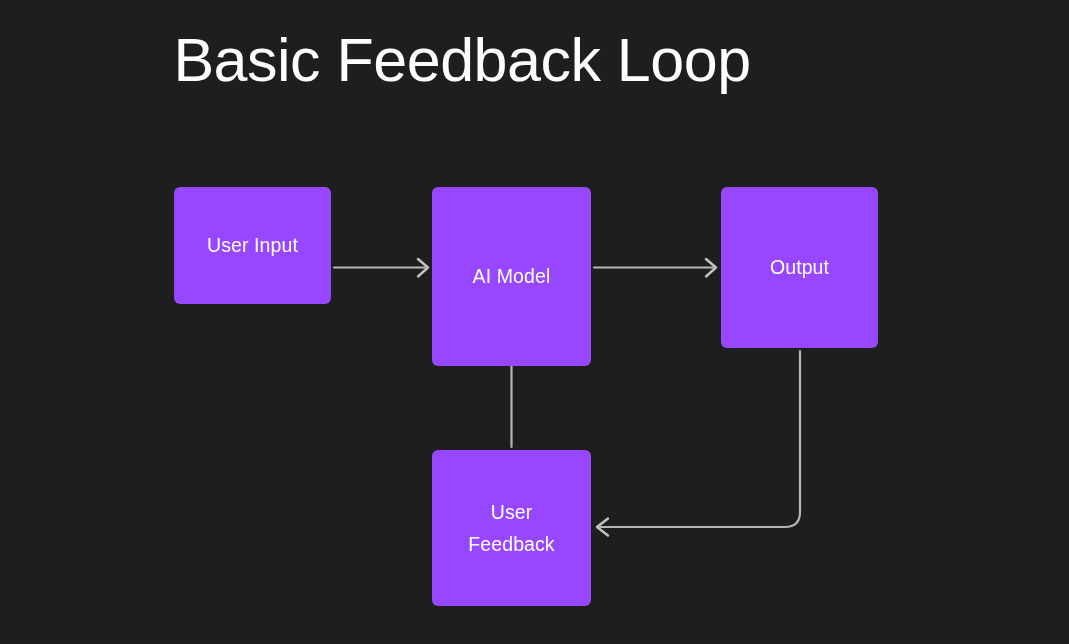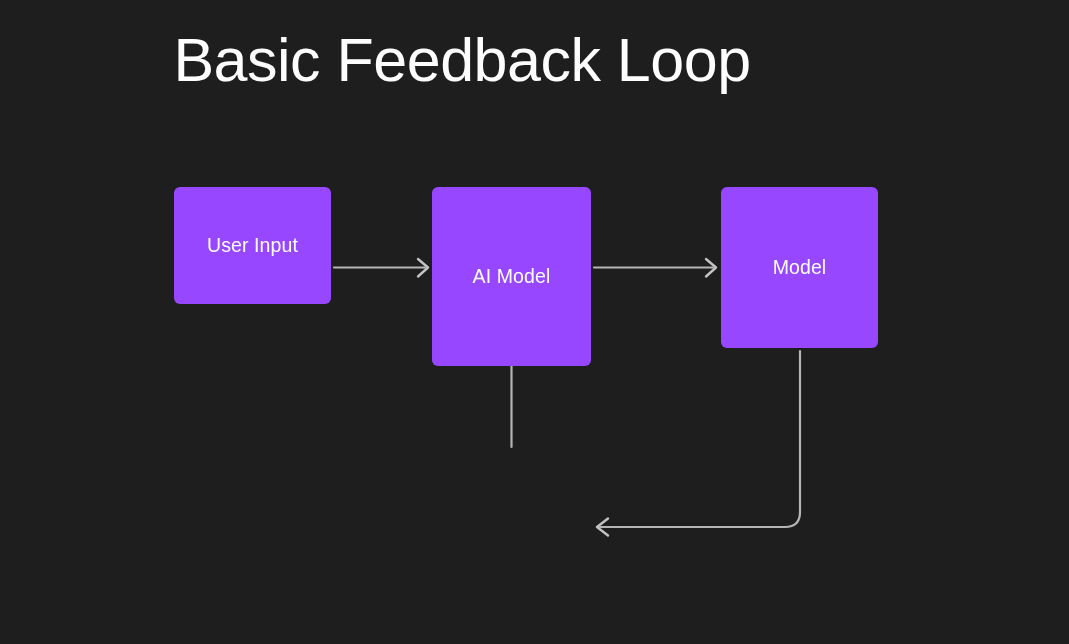--- a/index.html
+++ b/index.html
@@ -124,17 +124,23 @@
 
   <div class="node" id="node-user-input">
     <span class="node-label">User Input</span>
   </div>
 
   <div class="node" id="node-ai-model">
     <span class="node-label">AI Model</span>
   </div>
 
   <div class="node" id="node-output">
-    <span class="node-label">Model</span>
+    <span class="node-label">Output</span>
   </div>
 
+  <div class="node" id="node-user-feedback">
+    <span class="node-label">
+      <span>User</span><br>
+      <span>Feedback</span>
+    </span>
+  </div>
 
 </div>
 
 </body></html>

